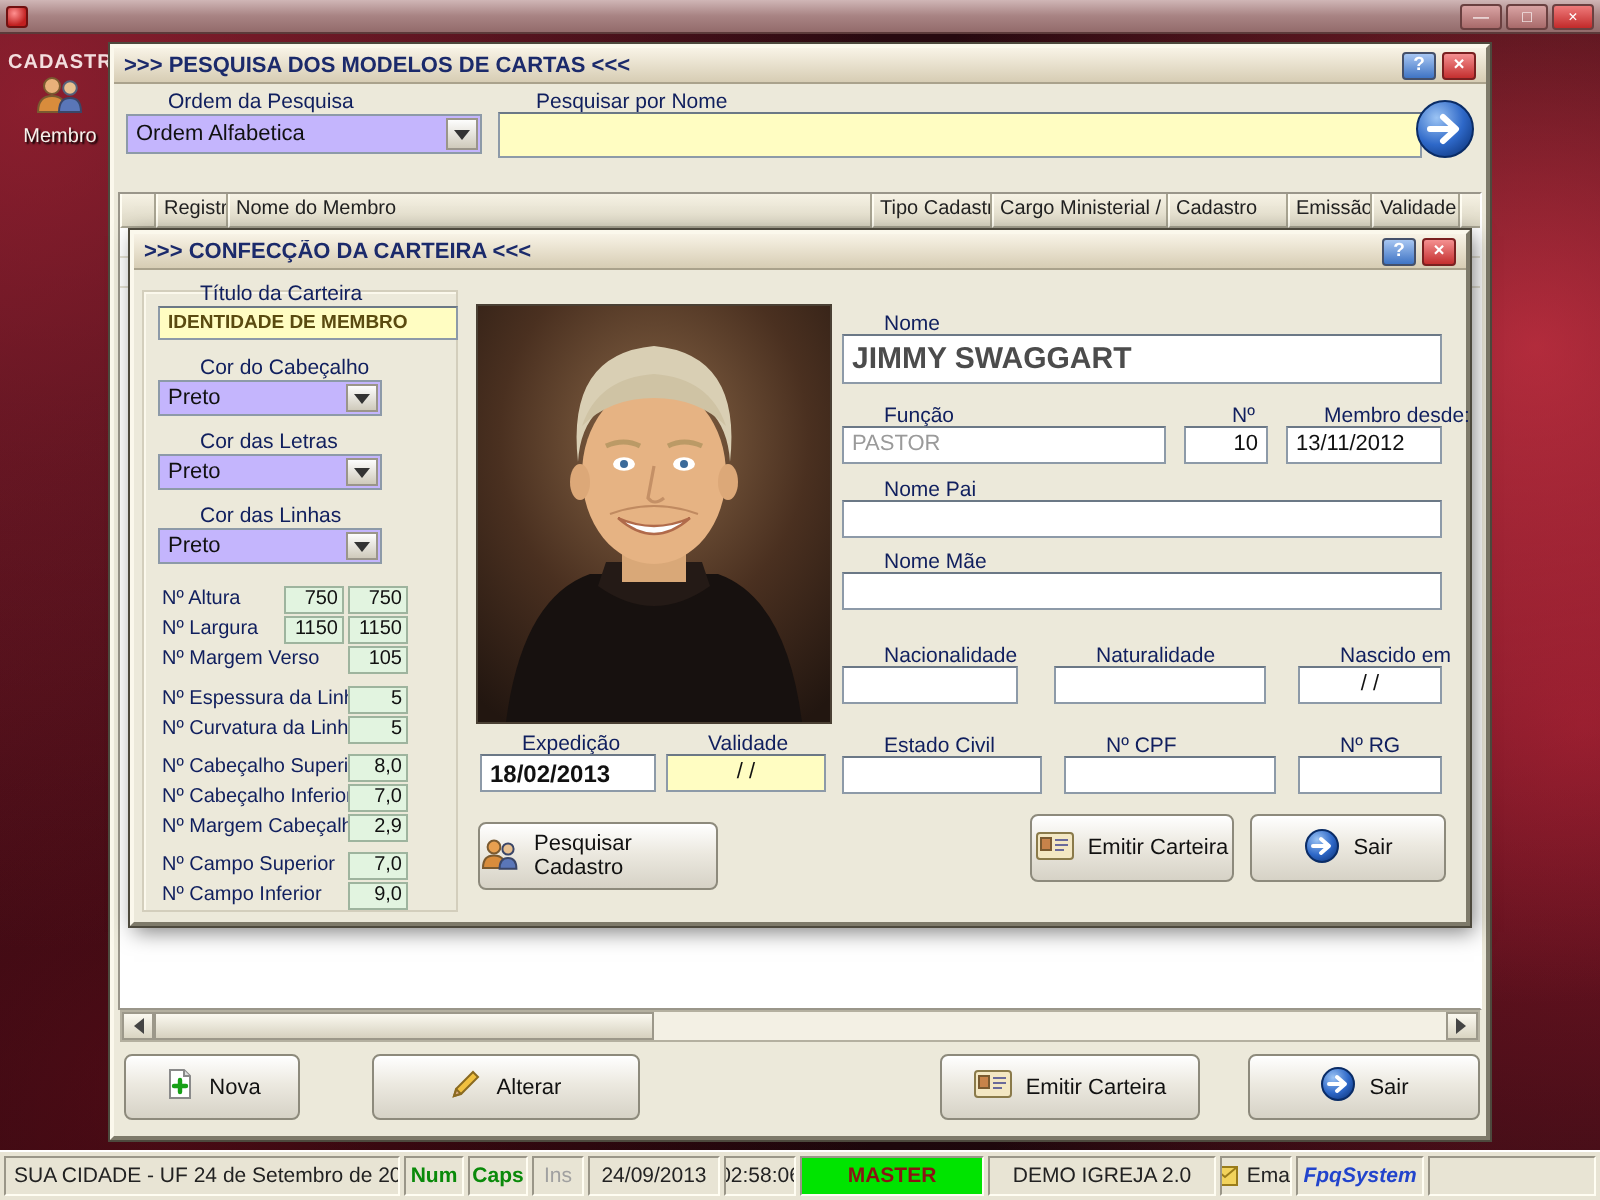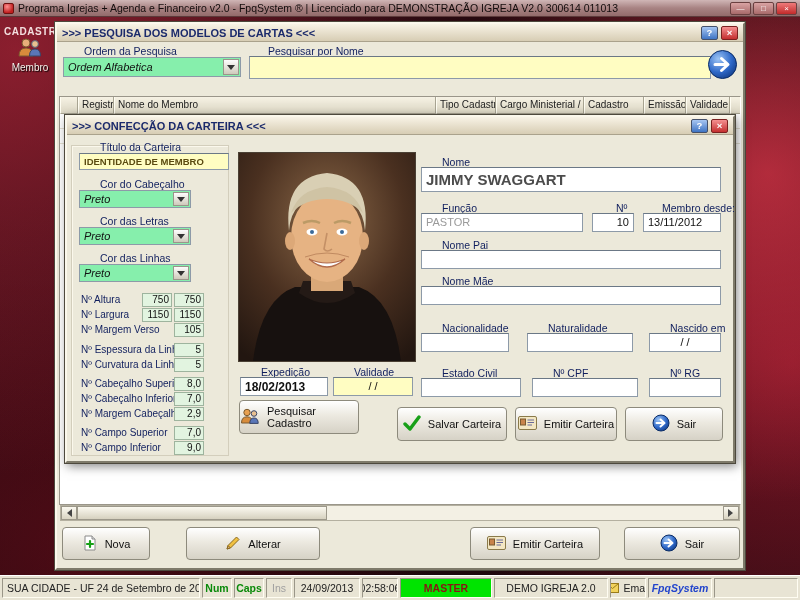--- a/index.html
+++ b/index.html
@@ -50,22 +50,22 @@
   .tbtn { width:17px; height:14px; border-radius:2px; border:1px solid #44506a;
     color:#fff; font-size:9.5px; font-weight:bold; line-height:12px; text-align:center; }
   .tbtn.help { background:linear-gradient(#a7c6f2,#3f74c4); }
   .tbtn.close { background:linear-gradient(#f49090,#c42f2f); border-color:#7a2020; }
 
   .lbl { font-size:10.5px; color:#101f5e; white-space:nowrap;margin-left:19px; }
   .fld { background:#fff; border:1px solid #8d9aa8; border-top-color:#6b7886;
     font-size:11px; color:#111; padding:2px 4px; white-space:nowrap; overflow:hidden; }
   .fld.yellow { background:#fffdc2; }
   .fld.center { text-align:center; }
-  .sel { position:absolute; background:#86efac; border:1px solid #8d9aa8; font-size:11px;
-    color:#111; display:flex; align-items:center; padding-left:4px;font-style:italic; }
+  .sel { position:absolute; background:#c4b5fd; border:1px solid #8d9aa8; font-size:11px;
+    color:#111; display:flex; align-items:center; padding-left:4px; }
   .sel .drop { position:absolute; right:1px; top:1px; bottom:1px; width:16px;
     background:linear-gradient(#fdfdfd,#cfcabb); border:1px solid #9a958a;
     display:flex; align-items:center; justify-content:center; }
   .sel .drop i { border:4px solid transparent; border-top:5px solid #333; margin-top:5px; }
 
   .btn { display:flex; align-items:center; justify-content:center; gap:7px;
     background:linear-gradient(#ffffff,#ece9e0 45%,#d6d2c6);
     border:1px solid #8d8a7c; border-radius:4px; box-shadow:inset 0 1px 0 #fff;
     font-size:11px; color:#111; position:absolute; }
 
@@ -141,21 +141,20 @@
       <path d="M2 19 Q2 11 9 11 Q16 11 16 19 Z" fill="#d88c3c" stroke="#7a5a30"></path>
       <circle cx="18" cy="7" r="3.4" fill="#e8c090" stroke="#55607a"></circle>
       <path d="M12.5 19 Q12.5 12 18 12 Q23.5 12 23.5 19 Z" fill="#5a76b8" stroke="#3a4668"></path>
     </svg>
   </span>
   <span class="lblw">Membro</span>
 </div>
 
 <div class="titlebar">
   <div class="app-icon"></div>
-  <div class="title-text">Programa Igrejas + Agenda e Financeiro v2.0 - FpqSystem ® | Licenciado para  DEMONSTRAÇÃO IGREJA V2.0 300614 011013</div>
   <div class="win-ctrls">
     <div class="wbtn">—</div>
     <div class="wbtn">□</div>
     <div class="wbtn close">×</div>
   </div>
 </div>
 
 <div class="win" id="searchWin">
   <div class="inner-titlebar">
     <span class="t">&gt;&gt;&gt;  PESQUISA DOS MODELOS DE CARTAS  &lt;&lt;&lt;</span>
@@ -418,38 +417,30 @@
     <span class="lbl" style="position:absolute;left:584px;top:187px">Nascido em</span>
     <div class="fld center" style="position:absolute;left:582px;top:198px;width:72px;height:19px">/  /</div>
 
     <span class="lbl" style="position:absolute;left:356px;top:232px">Estado Civil</span>
     <div class="fld" style="position:absolute;left:354px;top:243px;width:100px;height:19px"></div>
     <span class="lbl" style="position:absolute;left:467px;top:232px">Nº CPF</span>
     <div class="fld" style="position:absolute;left:465px;top:243px;width:106px;height:19px"></div>
     <span class="lbl" style="position:absolute;left:584px;top:232px">Nº RG</span>
     <div class="fld" style="position:absolute;left:582px;top:243px;width:72px;height:19px"></div>
 
-    <div class="btn" style="left:172px;top:265px;width:120px;height:34px">
+    <div class="btn" style="left:172px;top:276px;width:120px;height:34px">
       <span>
         <svg width="20" height="16" viewBox="0 0 20 16">
           <circle cx="7" cy="4.5" r="3.2" fill="#e8a050" stroke="#7a5a30"></circle>
           <path d="M1.5 15 Q1.5 8.8 7 8.8 Q12.5 8.8 12.5 15 Z" fill="#d88c3c" stroke="#7a5a30"></path>
           <circle cx="14" cy="5.5" r="2.8" fill="#e8c090" stroke="#3a4668"></circle>
           <path d="M9.8 15.4 Q9.8 10 14 10 Q18.2 10 18.2 15.4 Z" fill="#5a76b8" stroke="#3a4668"></path>
         </svg>
       </span>
       <span>Pesquisar Cadastro</span>
-    </div>
-    <div class="btn" style="left:330px;top:272px;width:110px;height:34px">
-      <span>
-        <svg width="18" height="16" viewBox="0 0 18 16">
-          <path d="M2 9 L7 14 L16 2" stroke="#18a018" stroke-width="3.4" fill="none" stroke-linecap="round" stroke-linejoin="round"></path>
-        </svg>
-      </span>
-      <span>Salvar Carteira</span>
     </div>
     <div class="btn" style="left:448px;top:272px;width:102px;height:34px">
       <span>
         <svg width="19" height="14" viewBox="0 0 19 14">
           <rect x="0.5" y="0.5" width="18" height="13" rx="1.5" fill="#f3e7c3" stroke="#8a7a4a"></rect>
           <rect x="2.5" y="3" width="5" height="6" fill="#c8834a" stroke="#7a5a30"></rect>
           <path d="M9.5 4 H16 M9.5 6.5 H16 M9.5 9 H14" stroke="#6a6a9a" stroke-width="1"></path>
         </svg>
       </span>
       <span>Emitir Carteira</span>

